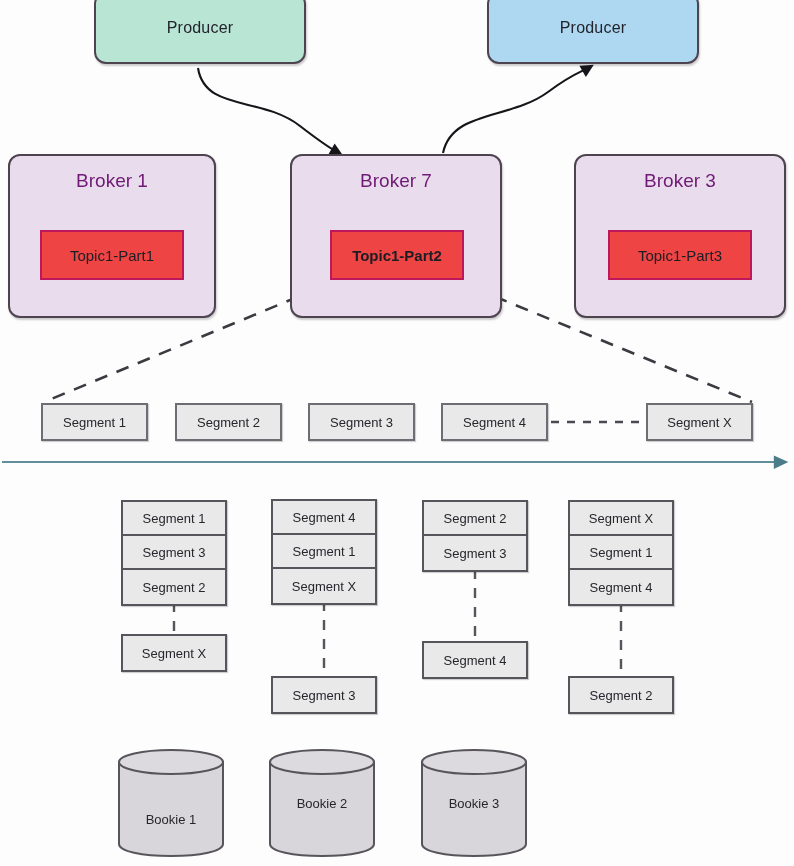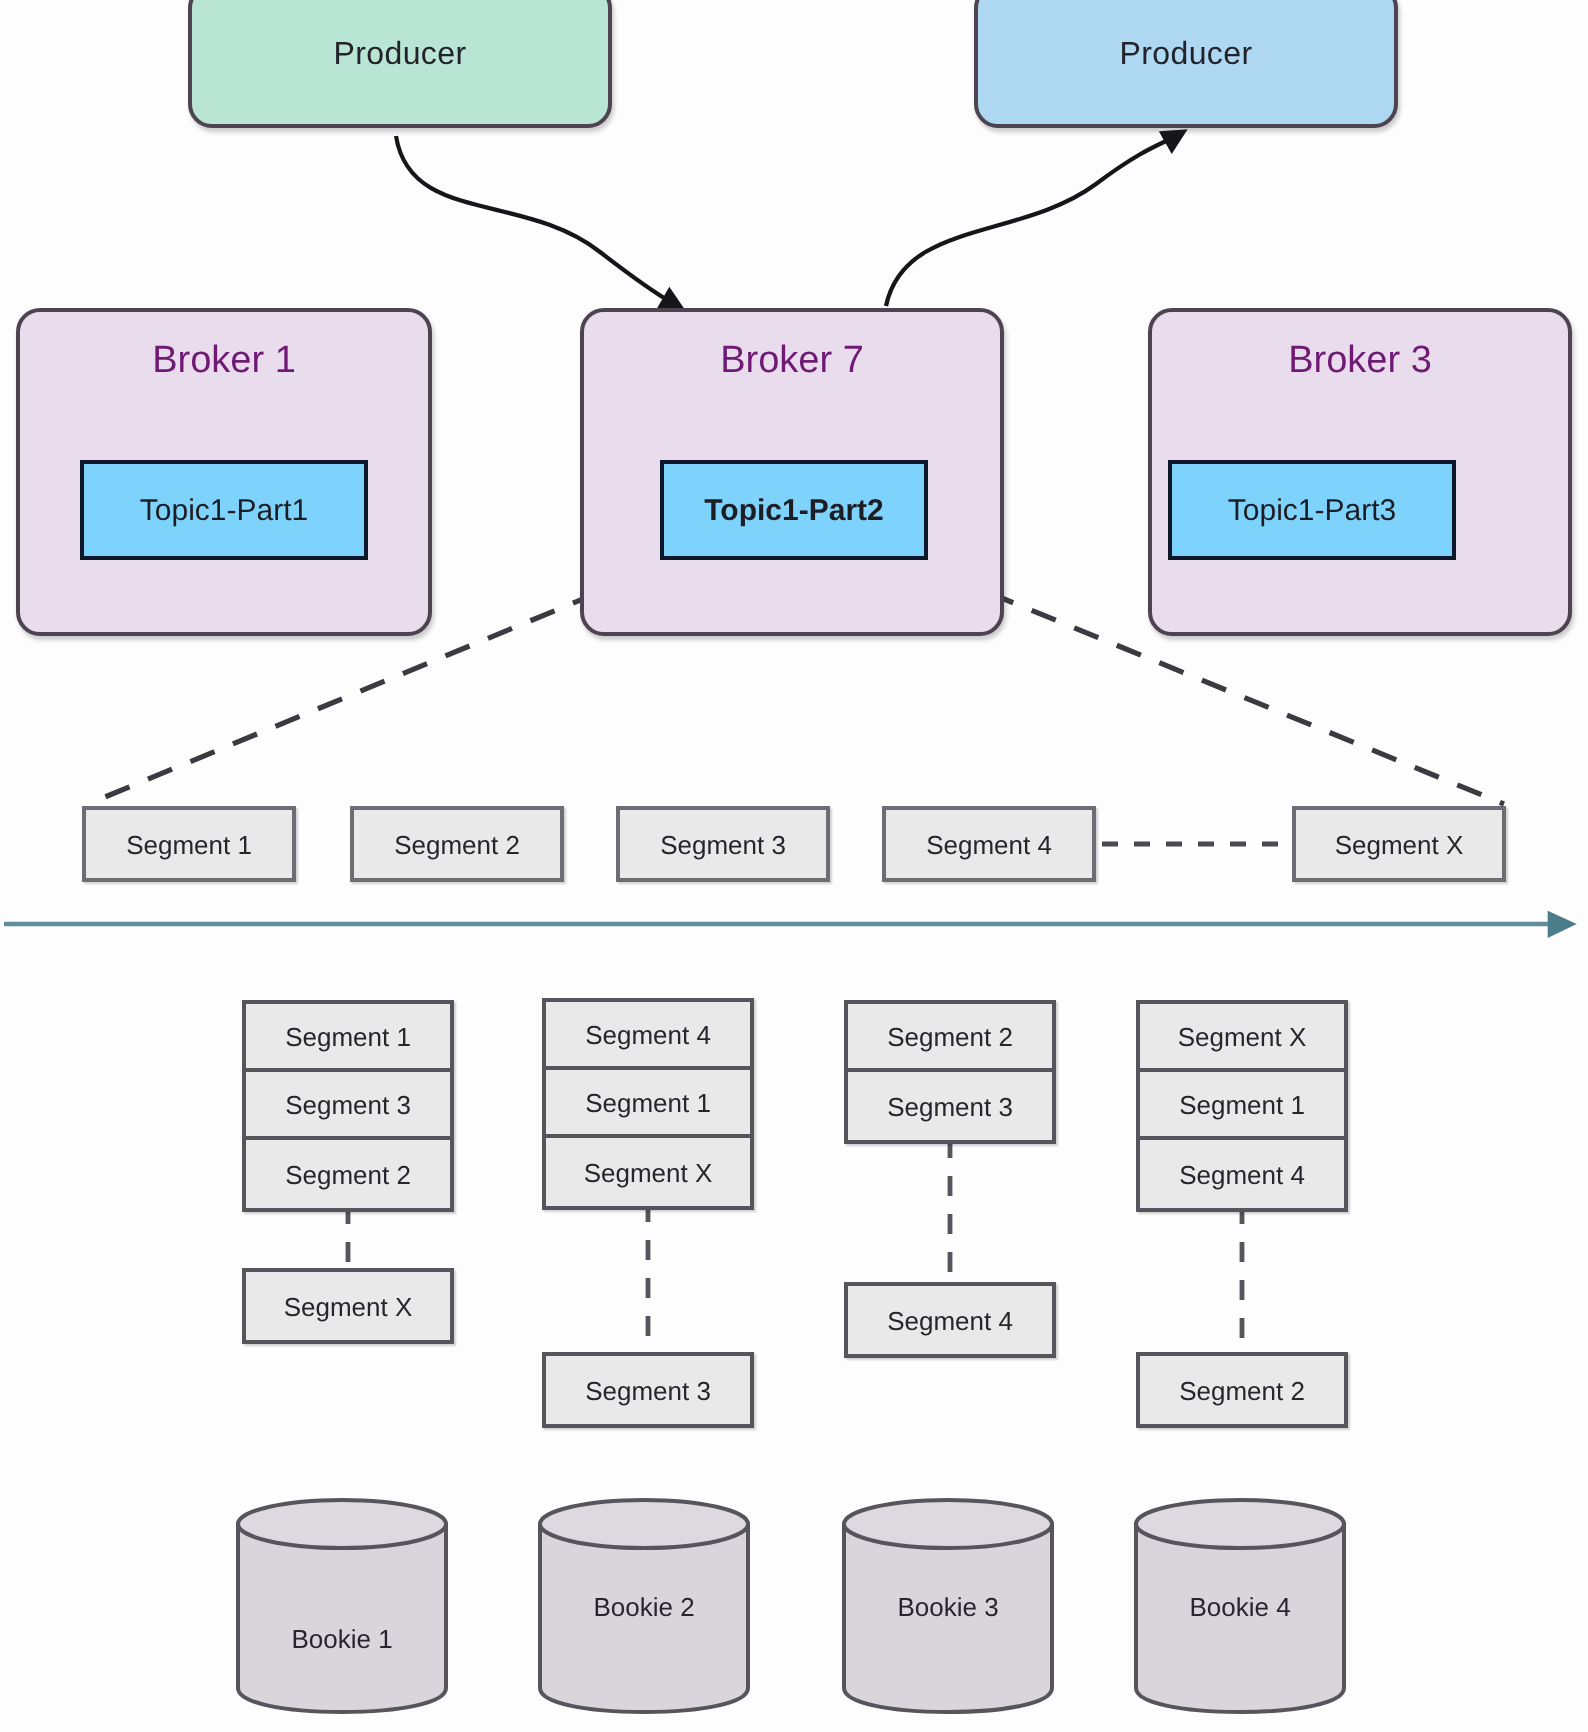--- a/index.html
+++ b/index.html
@@ -52,22 +52,22 @@
   }
   .broker .node-label {
     font-size: 19px;
     color: #701a75;
   }
 
   
   .partition {
     position: absolute;
     box-sizing: border-box;
-    background: #7dd3fc;
-    border: 2px solid #0f172a;
+    background: #ef4444;
+    border: 2px solid #be185d;
     display: flex;
     align-items: center;
     justify-content: center;
     font-size: 15px;
     color: #1d1d24;
   }
 
   
   .seg-flat {
     position: absolute;
@@ -179,21 +179,21 @@
   <div class="node broker" style="left:290px; top:154px; width:212px; height:164px; background:#e8dced;">
     <span class="node-label">Broker 7</span>
   </div>
   <div class="partition" style="left:330px; top:230px; width:134px; height:50px;font-weight:bold;">
     <span>Topic1-Part2</span>
   </div>
 
   <div class="node broker" style="left:574px; top:154px; width:212px; height:164px; background:#e8dced;">
     <span class="node-label">Broker 3</span>
   </div>
-  <div class="partition" style="left:584px; top:230px; width:144px; height:50px;">
+  <div class="partition" style="left:608px; top:230px; width:144px; height:50px;">
     <span>Topic1-Part3</span>
   </div>
 
   <div class="seg-flat" style="left:41px; top:403px; width:107px; height:38px;">
     <span>Segment 1</span>
   </div>
   <div class="seg-flat" style="left:175px; top:403px; width:107px; height:38px;">
     <span>Segment 2</span>
   </div>
   <div class="seg-flat" style="left:308px; top:403px; width:107px; height:38px;">
@@ -258,21 +258,14 @@
   </div>
 
   <div class="bookie" style="left:420px; top:748px; width:108px; height:110px;">
     <svg width="108" height="110" viewBox="0 0 108 110">
       <path d="M2,14 L2,96 C2,103.5 25,108 54,108 C83,108 106,103.5 106,96 L106,14 Z" fill="#d8d6da" stroke="#58545c" stroke-width="2"></path>
       <ellipse cx="54" cy="14" rx="52" ry="12" fill="#dcdade" stroke="#58545c" stroke-width="2"></ellipse>
     </svg>
     <span class="bk-label" style="top:48px;">Bookie 3</span>
   </div>
 
-  <div class="bookie" style="left:566px; top:748px; width:108px; height:110px;">
-    <svg width="108" height="110" viewBox="0 0 108 110">
-      <path d="M2,14 L2,96 C2,103.5 25,108 54,108 C83,108 106,103.5 106,96 L106,14 Z" fill="#d8d6da" stroke="#58545c" stroke-width="2"></path>
-      <ellipse cx="54" cy="14" rx="52" ry="12" fill="#dcdade" stroke="#58545c" stroke-width="2"></ellipse>
-    </svg>
-    <span class="bk-label" style="top:48px;">Bookie 4</span>
-  </div>
 
 </div>
 
 </body></html>

